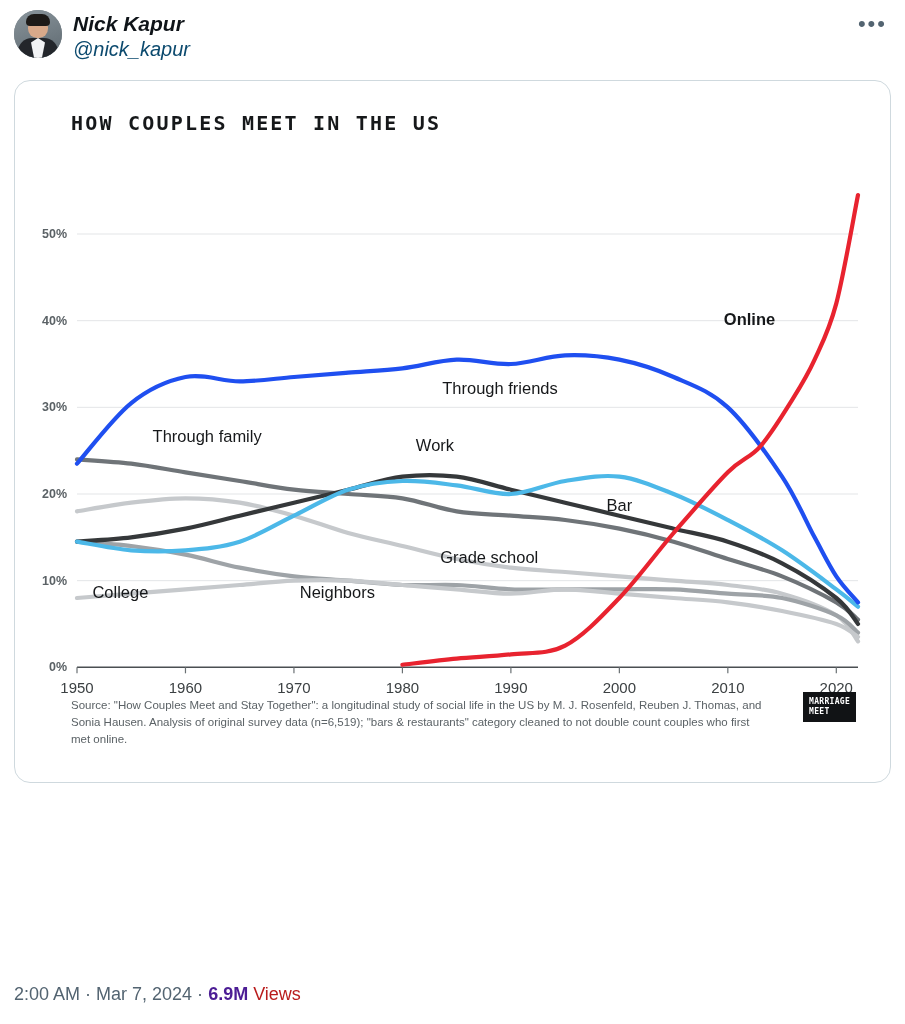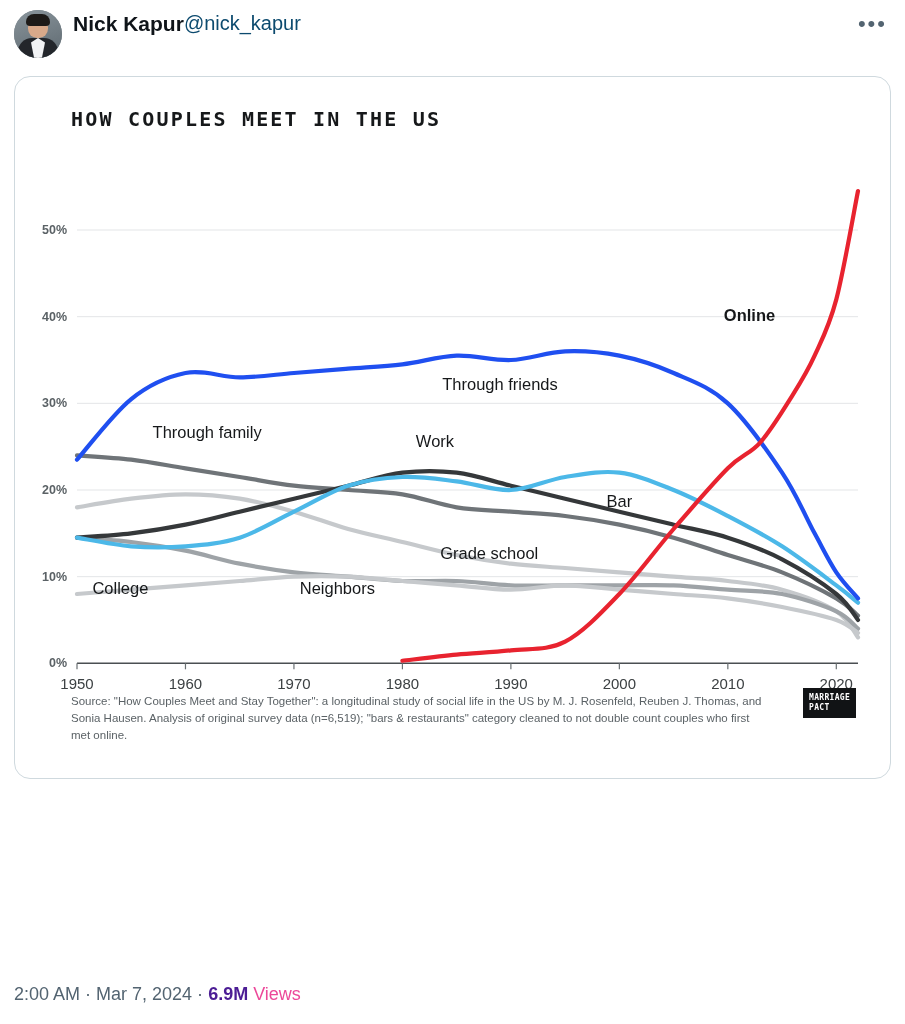--- a/index.html
+++ b/index.html
@@ -27,21 +27,21 @@
     overflow: hidden;
     flex: 0 0 48px;
     background: #6f7b83;
     position: relative;
   }
   .avatar .bg { position: absolute; inset: 0; background: linear-gradient(160deg,#8a959c 0%, #5d686f 100%); }
   .avatar .face { position: absolute; left: 14px; top: 7px; width: 20px; height: 21px; border-radius: 48% 48% 45% 45%; background: #d8a98a; }
   .avatar .hair { position: absolute; left: 12px; top: 4px; width: 24px; height: 12px; border-radius: 12px 12px 6px 6px; background: #1d1a18; }
   .avatar .body { position: absolute; left: 4px; top: 28px; width: 40px; height: 22px; border-radius: 14px 14px 0 0; background: #23262b; }
   .avatar .shirt { position: absolute; left: 17px; top: 28px; width: 14px; height: 20px; background: #f2f3f5; clip-path: polygon(50% 0, 100% 22%, 78% 100%, 22% 100%, 0 22%); }
-  .names { display: flex; flex-direction: row; padding-top: 1px; }
+  .names { display: flex; flex-direction: column; padding-top: 1px; font-style: italic; }
   .display-name {
     font-size: 21px; font-weight: bold; line-height: 26px;
     color: #0f1419;
   }
   .handle {
     font-size: 20px; color: #0c4a6e; line-height: 25px;
   }
   .more-btn {
     margin-left: auto;
     color: #536471;
@@ -100,21 +100,21 @@
   }
   .meta {
     position: absolute;
     left: 14px;
     bottom: 18px;
     font-size: 18px;
     color: #536471;
     line-height: 24px;
   }
   .meta b { color: #4c1d95; font-weight: bold; }
-  .meta .views-word { color: #ec4899; text-align: center; }
+  .meta .views-word { color: #b91c1c; text-align: center; }
   svg text { font-family: "Liberation Sans", sans-serif; }
 </style>
 </head>
 <body>
 
 <div class="tweet">
 
   <div class="tweet-header">
     <div class="avatar">
       <div class="bg"></div>
@@ -175,21 +175,21 @@
         <text x="419.9583333333333" y="370.72727272727275" text-anchor="middle" font-size="16.5" fill="#16181a" font-weight="normal">Work</text>
         <text x="604.3611111111111" y="431.56363636363636" text-anchor="middle" font-size="16.5" fill="#16181a" font-weight="normal">Bar</text>
         <text x="192.16666666666666" y="362.0363636363636" text-anchor="middle" font-size="16.5" fill="#16181a" font-weight="normal">Through family</text>
         <text x="474.19444444444446" y="483.70909090909095" text-anchor="middle" font-size="16.5" fill="#16181a" font-weight="normal">Grade school</text>
         <text x="105.38888888888889" y="518.4727272727273" text-anchor="middle" font-size="16.5" fill="#16181a" font-weight="normal">College</text>
         <text x="322.3333333333333" y="518.4727272727273" text-anchor="middle" font-size="16.5" fill="#16181a" font-weight="normal">Neighbors</text>
       </svg>
     <div class="source">Source: "How Couples Meet and Stay Together": a longitudinal study of social life in the US by M. J. Rosenfeld, Reuben J. Thomas, and Sonia Hausen. Analysis of original survey data (n=6,519); "bars &amp; restaurants" category cleaned to not double count couples who first met online.</div>
     <div class="logo">
       <div>MARRIAGE</div>
-      <div>PACT</div>
+      <div>MEET</div>
     </div>
   </div>
 
   <div class="meta">
     <span>2:00 AM · Mar 7, 2024</span>
     <span>·</span>
     <b>6.9M</b>
     <span class="views-word">Views</span>
   </div>
 

